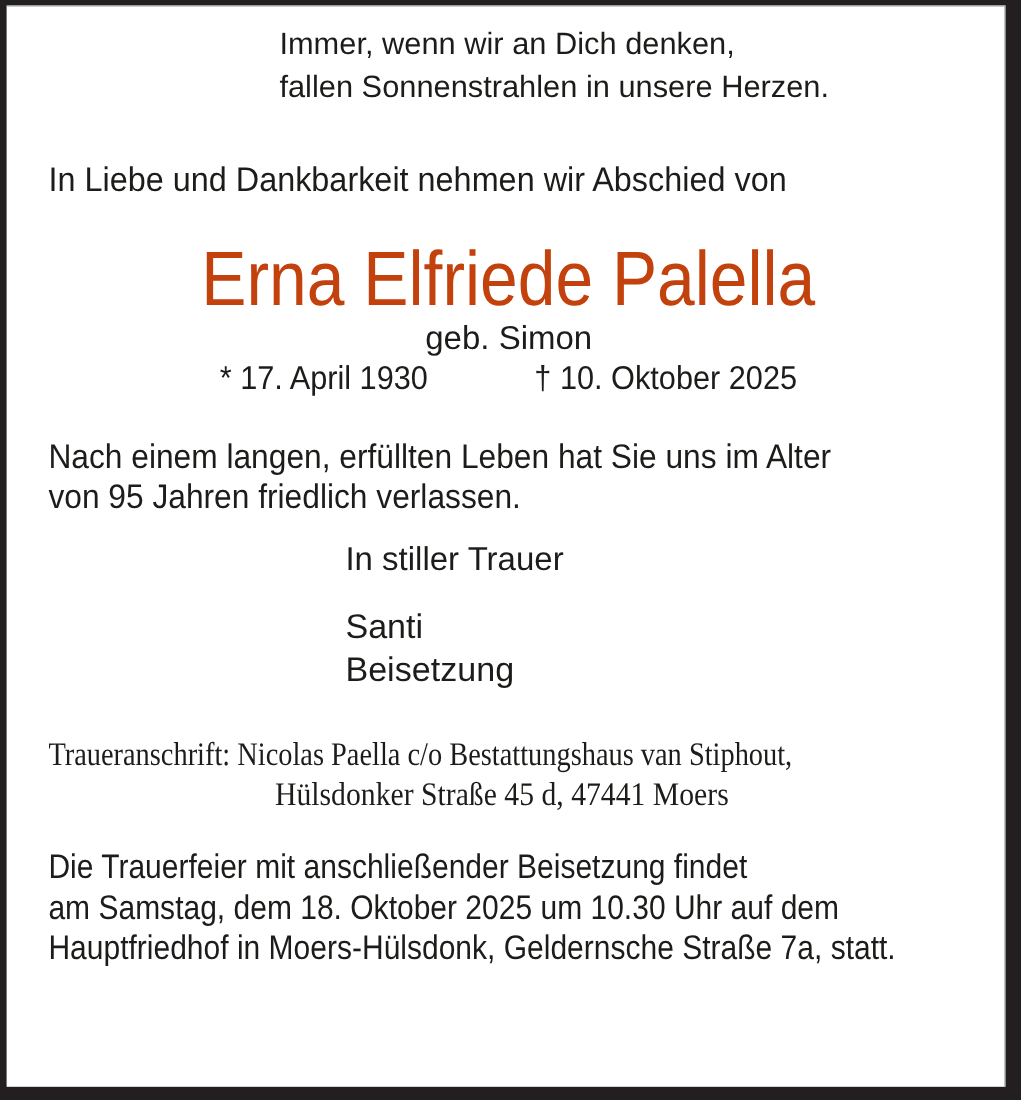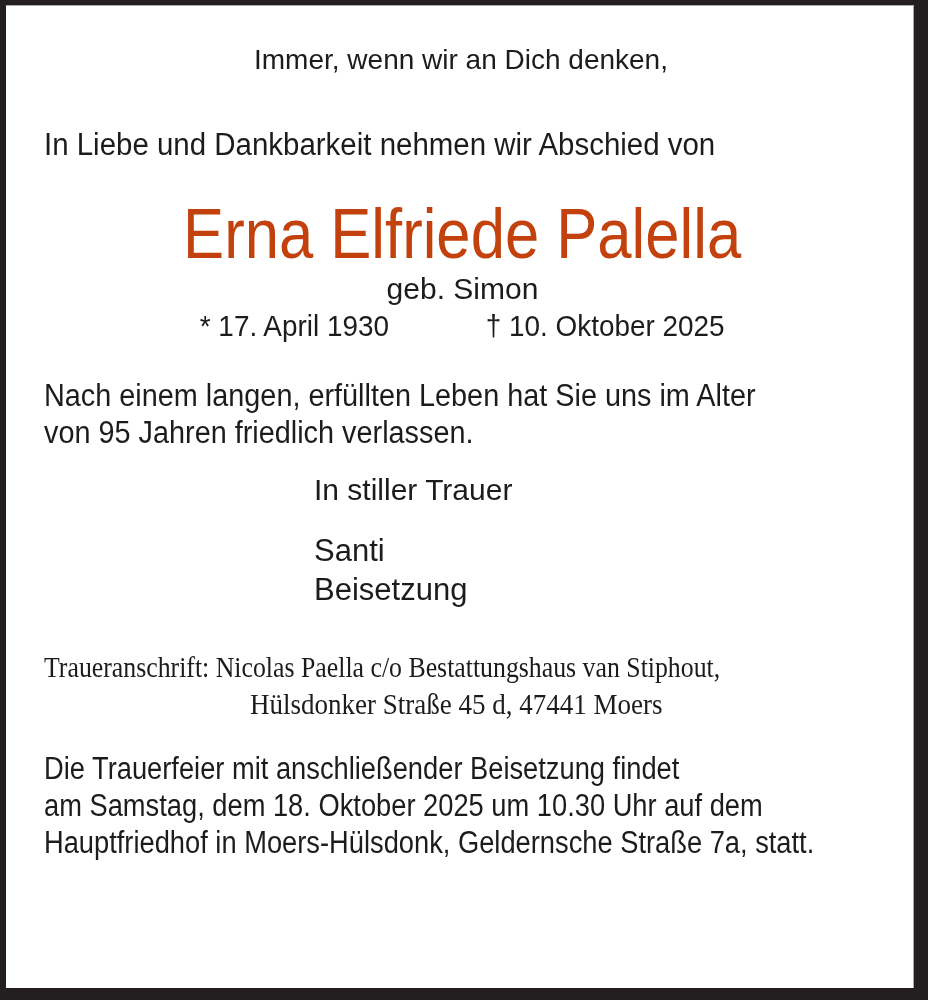--- a/index.html
+++ b/index.html
@@ -18,21 +18,21 @@
     font-family: "Liberation Sans", sans-serif;
     color: #1c1c1a;
   }
   .ad-inner {
     box-sizing: border-box;
     width: 100%;
     height: 100%;
     background: #ffffff;
     border-top: 1px solid #a9a9a9;
     border-right: 1px solid #a9a9a9;
-    padding: 34px 32px 0 38px;
+    padding: 14px 32px 0 38px;
     overflow: hidden;
   }
   .line { white-space: nowrap; }
 
   .epigraph {
     margin-left: 210px;
     font-size: 28px;
     line-height: 39px;
   }
   .intro {
@@ -117,20 +117,21 @@
   }
 </style>
 </head>
 <body>
 
 <div class="ad-frame">
   <div class="ad-inner">
 
     <div class="epigraph">
       <div class="line">Immer, wenn wir an Dich denken,</div>
+      <div class="line">fallen Sonnenstrahlen in unsere Herzen.</div>
     </div>
 
     <div class="intro line">In Liebe und Dankbarkeit nehmen wir Abschied von</div>
 
     <div class="name-row">
       <span class="squeeze line">Erna Elfriede Palella</span>
     </div>
 
     <div class="maiden-row line">geb. Simon</div>
 

